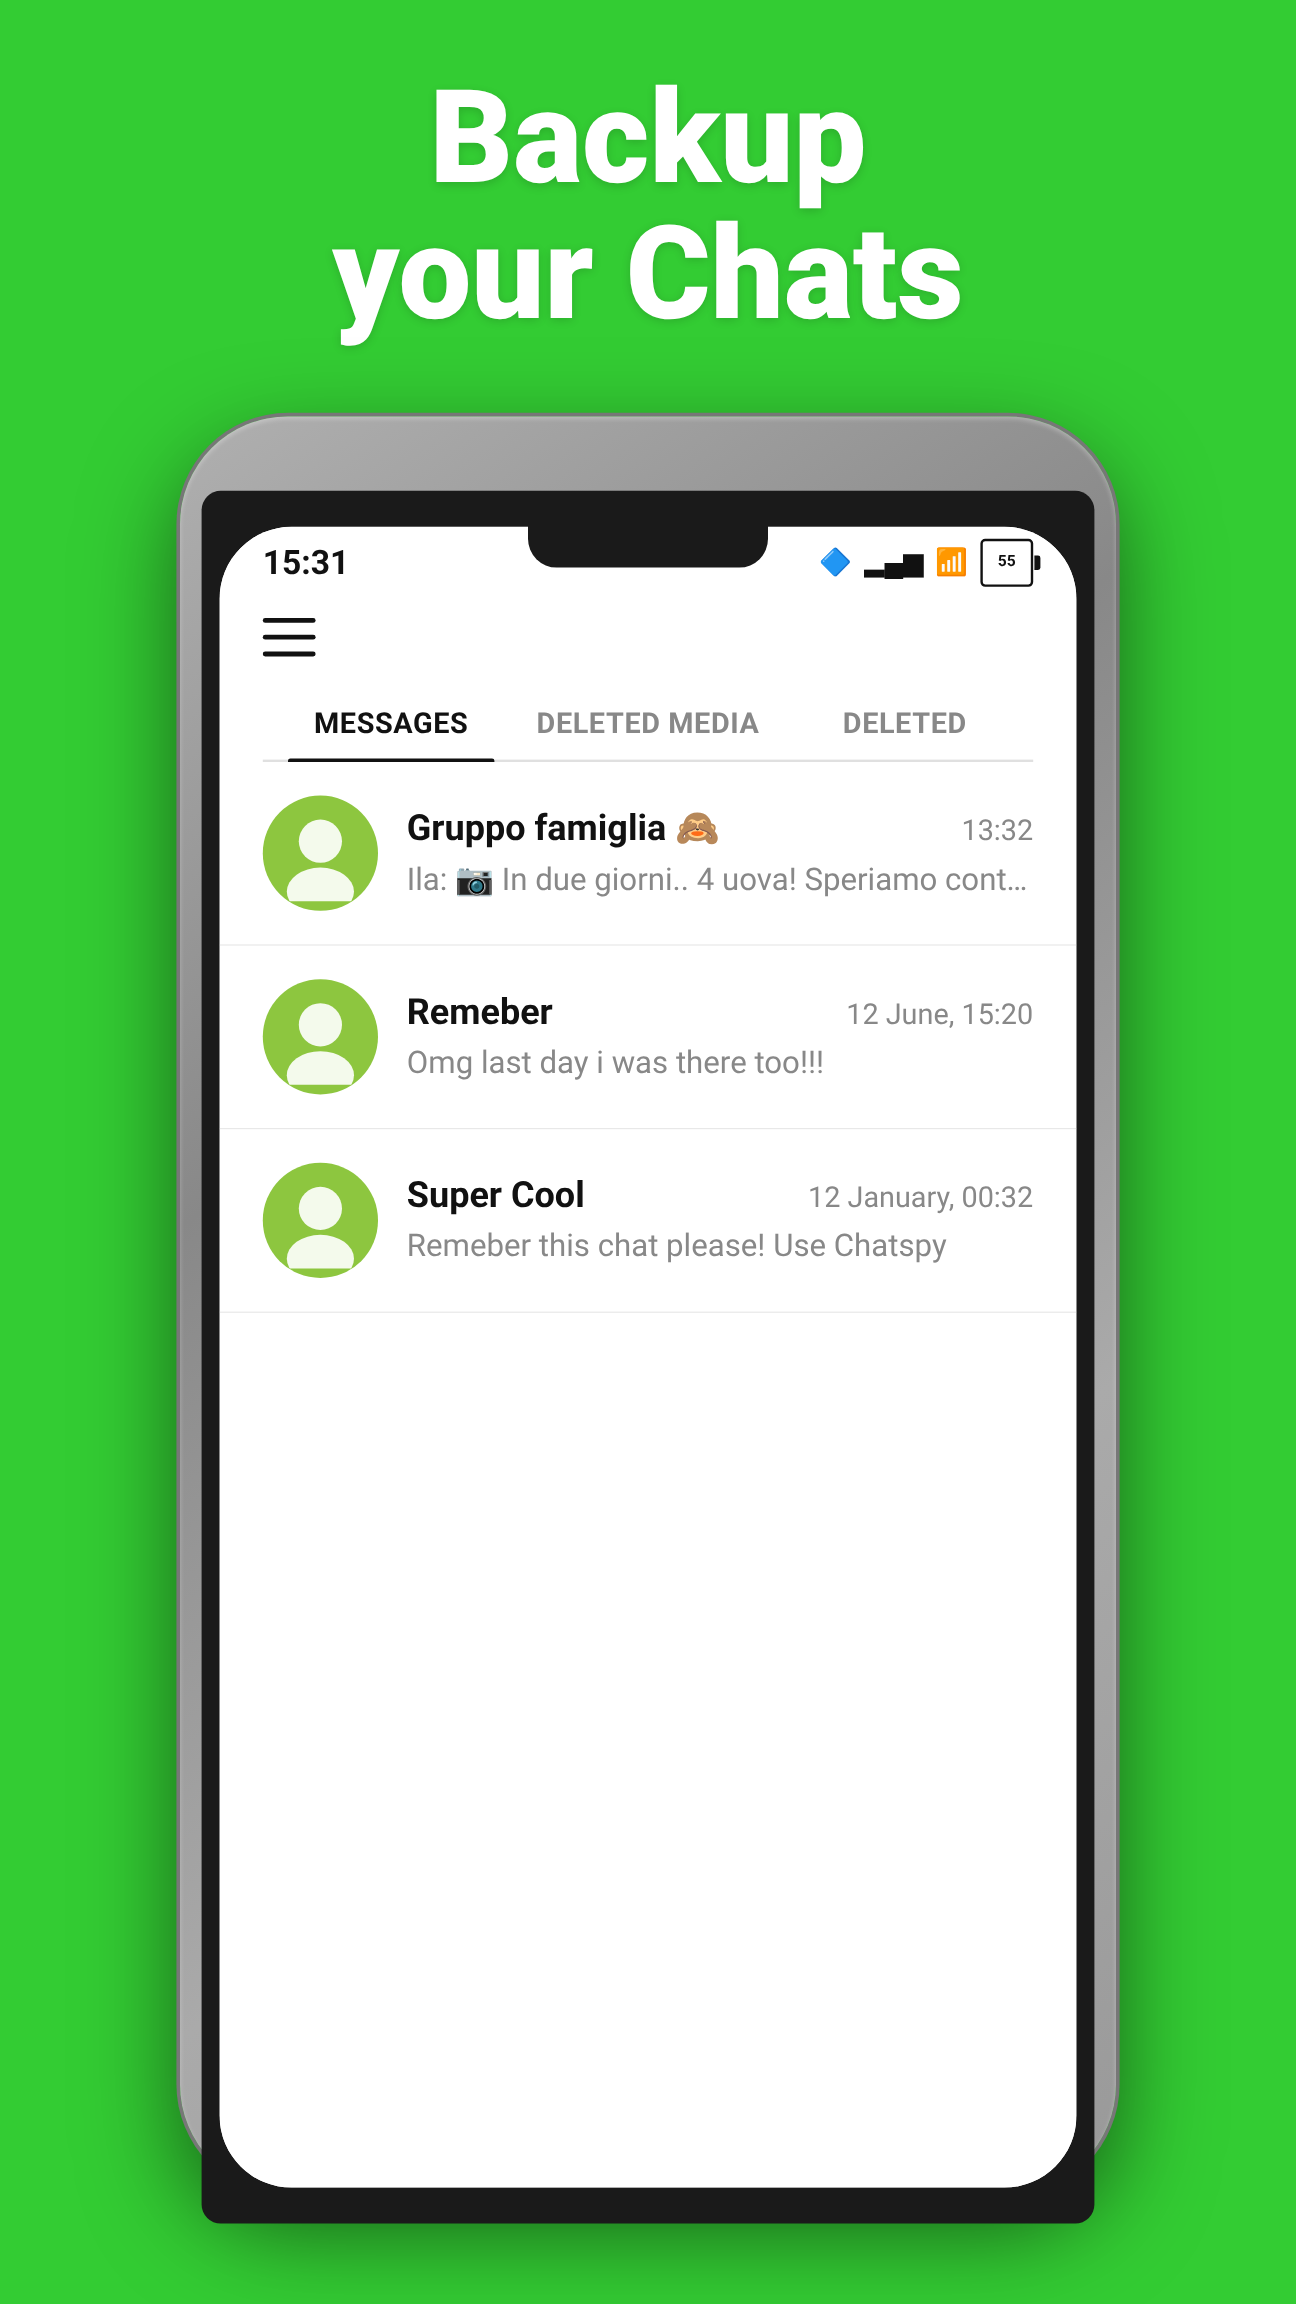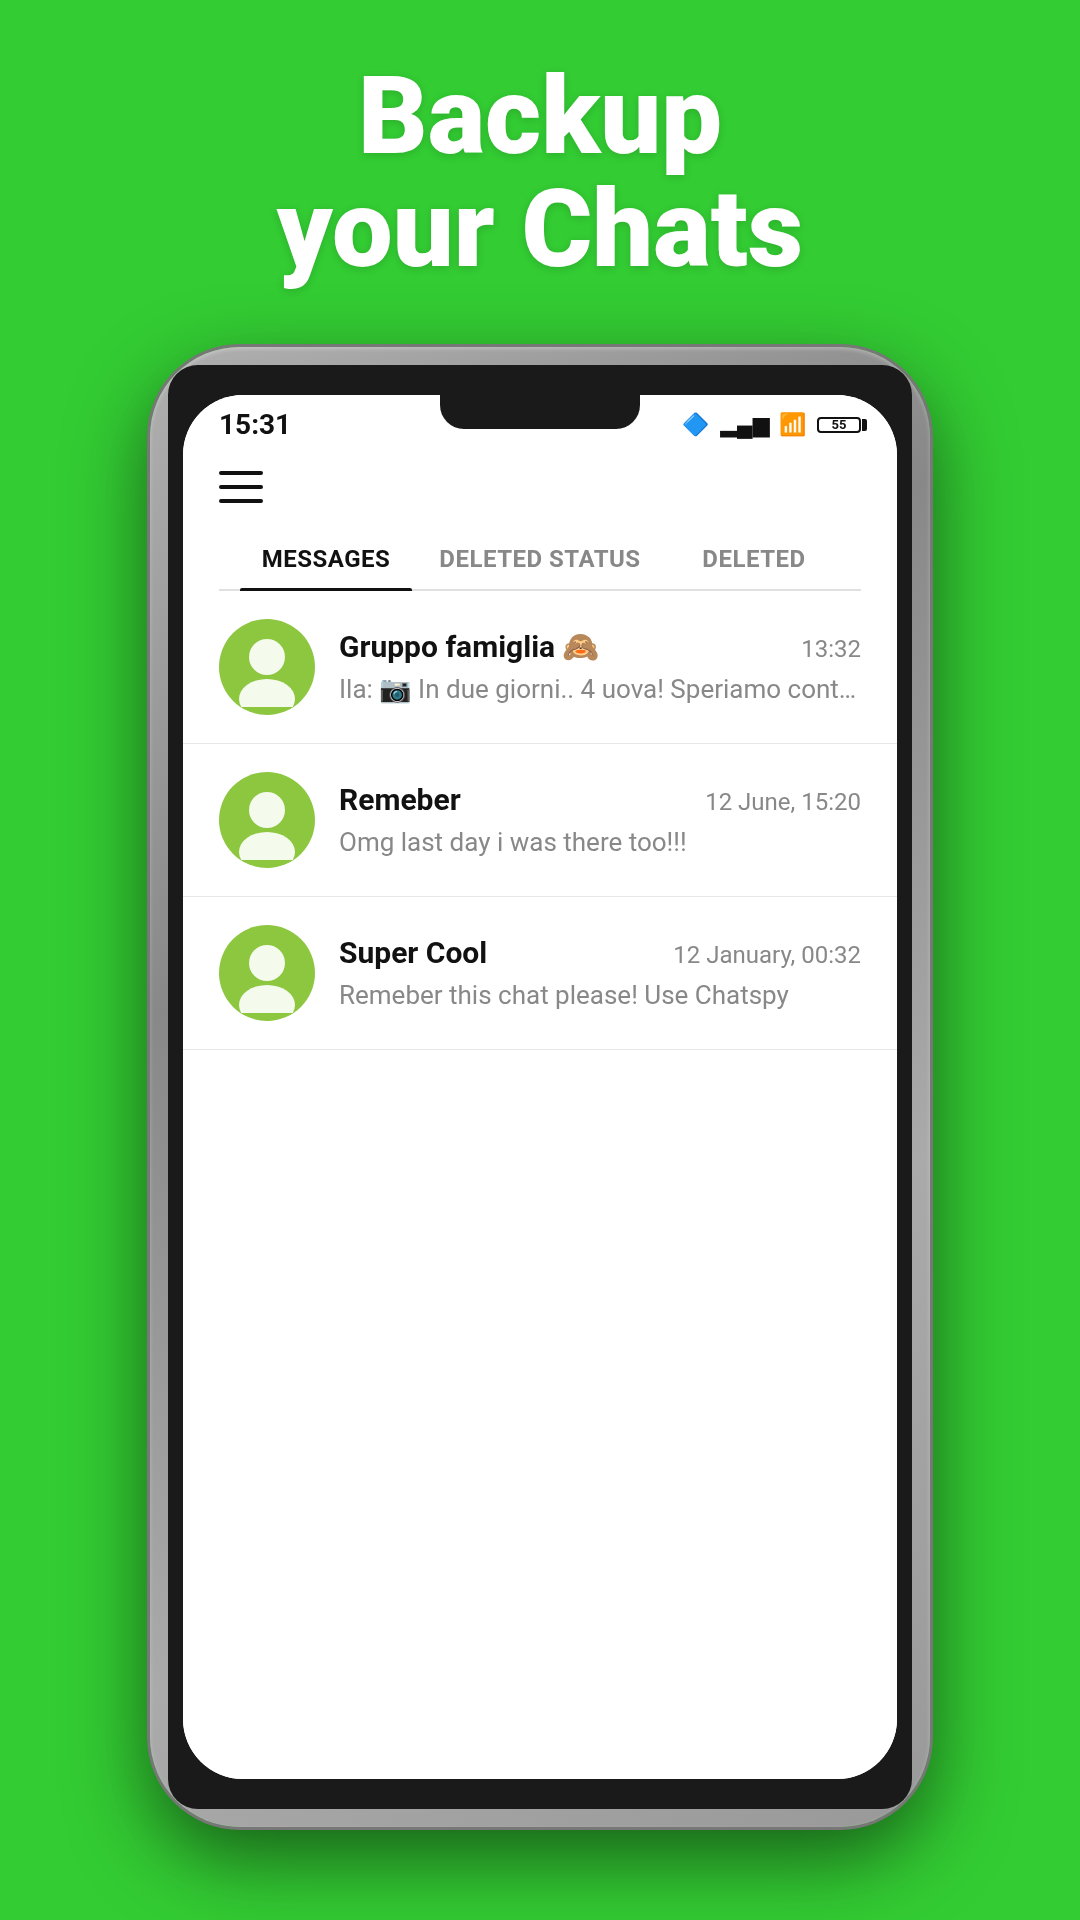--- a/index.html
+++ b/index.html
@@ -42,24 +42,25 @@
       box-shadow:
         0 0 0 3px #777,
         0 30px 80px rgba(0,0,0,0.55),
         inset 0 2px 4px rgba(255,255,255,0.3);
       padding: 18px;
     }
 
     .phone-inner {
       width: 100%;
       height: 100%;
-      border-radius: 30px;
+      border-radius: 16px;
       background: #1a1a1a;
       overflow: hidden;
       position: relative;
+      margin-top: 44px;
     }
 
     
     .phone-screen {
       position: absolute;
       top: 30px;
       left: 15px;
       right: 15px;
       bottom: 30px;
       border-radius: 60px;
@@ -94,21 +95,21 @@
 
     .status-icons span {
       font-size: 22px;
       color: #111;
     }
 
     .battery {
       border: 2px solid #111;
       border-radius: 4px;
       width: 44px;
-      height: 16px;
+      height: 40px;
       display: flex;
       align-items: center;
       padding: 2px;
       position: relative;
       font-size: 14px;
       color: #111;
       font-weight: 600;
       justify-content: center;
     }
 
@@ -291,21 +292,21 @@
             <div class="hamburger-line"></div>
             <div class="hamburger-line"></div>
             <div class="hamburger-line"></div>
           </div>
 
           <div class="tabs">
             <div class="tab active">
               <span>MESSAGES</span>
             </div>
             <div class="tab">
-              <span>DELETED STATUS</span>
+              <span>DELETED MEDIA</span>
             </div>
             <div class="tab">
               <span>DELETED</span>
             </div>
           </div>
         </div>
 
         <div class="chat-list">
 
           <div class="chat-item">

